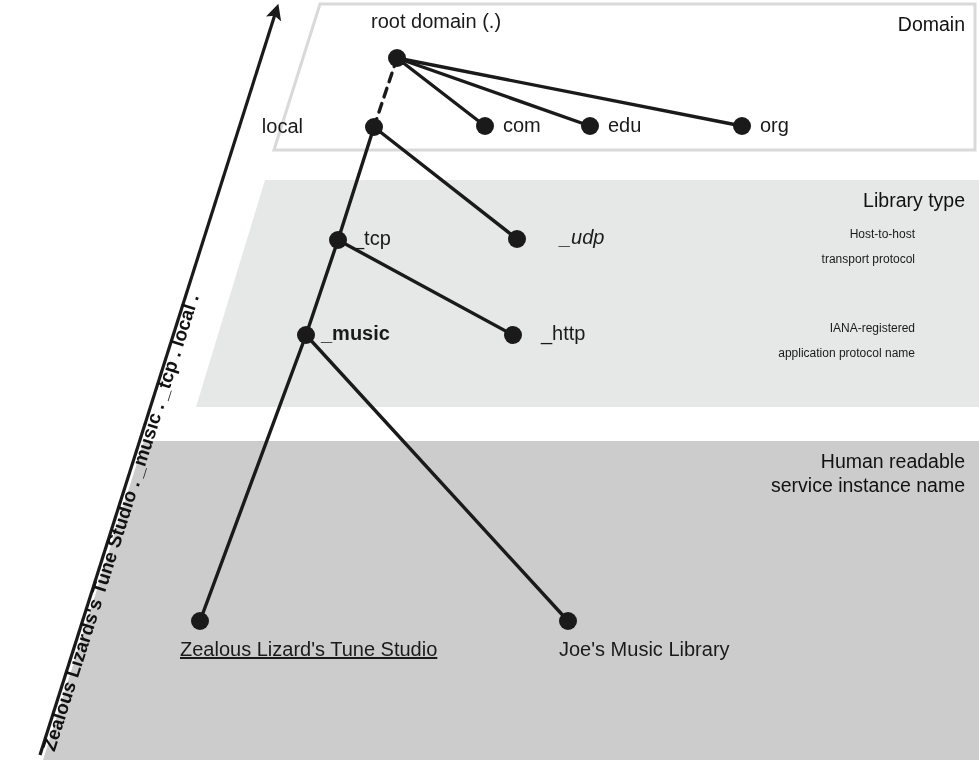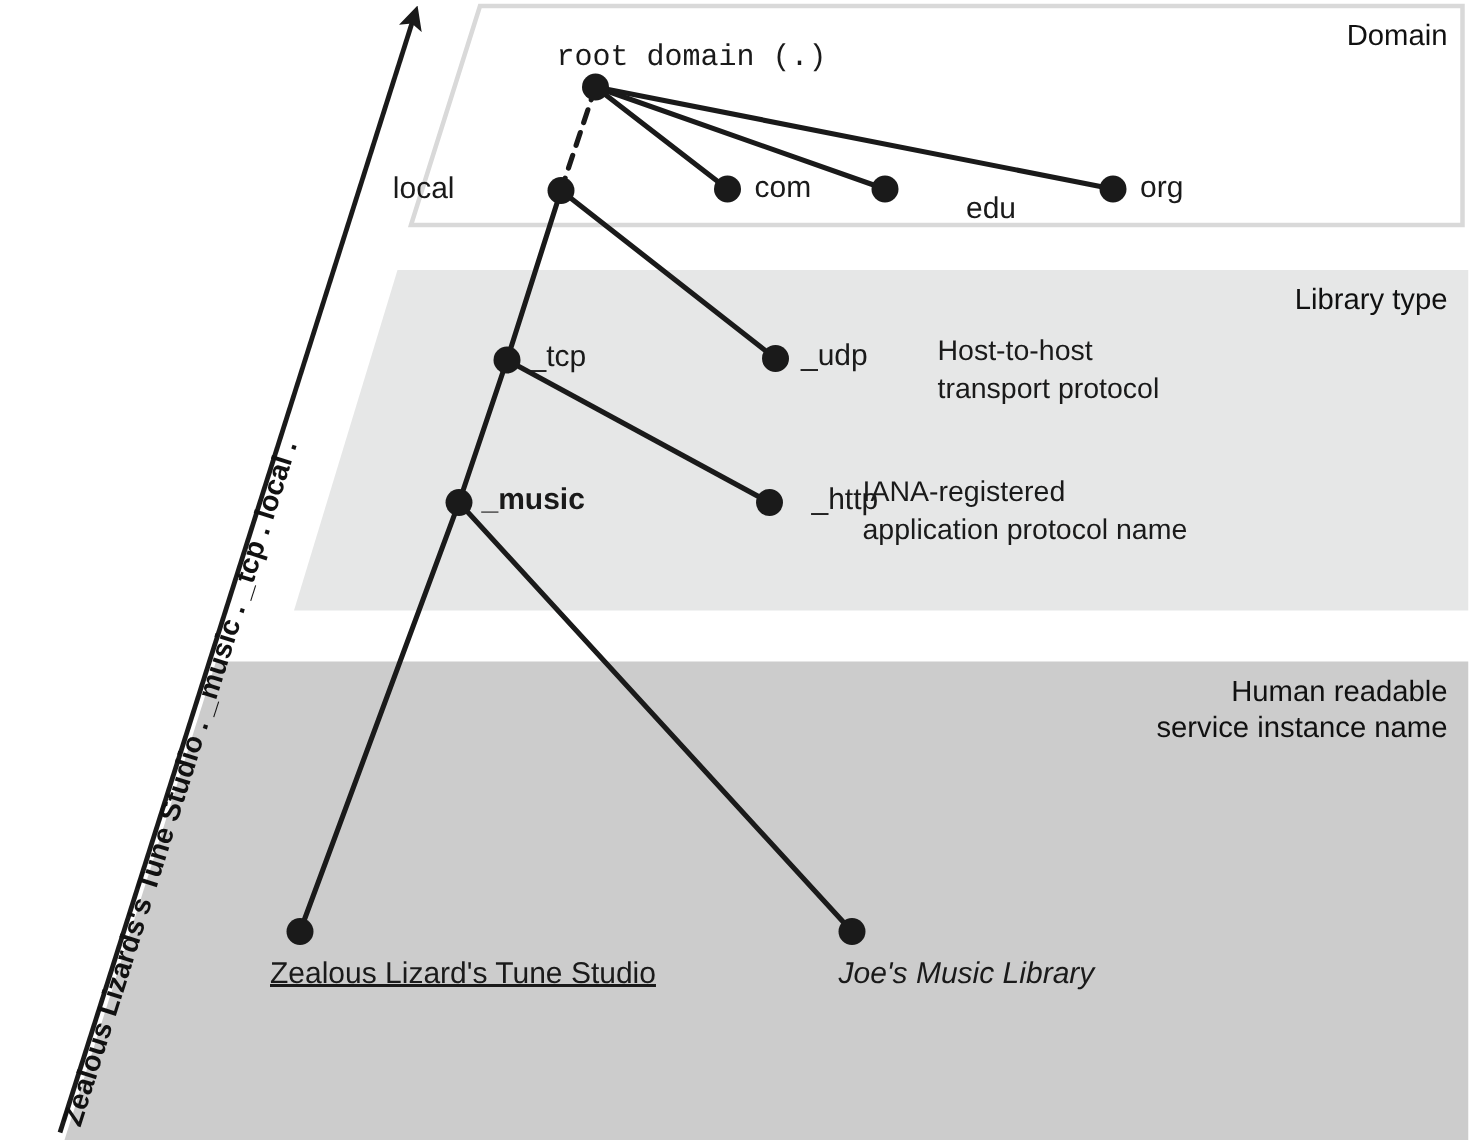--- a/index.html
+++ b/index.html
@@ -11,22 +11,22 @@
   #stage{position:absolute;left:0;top:0;width:979px;height:760px;}
   svg.layer{position:absolute;left:0;top:0;width:979px;height:760px;}
   .band-title{
     position:absolute;font-weight:normal;font-size:19.5px;line-height:24px;
     text-align:right;color:#111;white-space:pre-line;
   }
   .node-label{
     position:absolute;font-size:20px;line-height:24px;color:#1a1a1a;white-space:nowrap;
   }
   .note{
-    position:absolute;font-size:19px;line-height:25px;color:#1a1a1a;
-    text-align:left;white-space:pre-line;
+    position:absolute;font-size:12px;line-height:25px;color:#1a1a1a;
+    text-align:right;white-space:pre-line;
   }
   .axis-text{
     position:absolute;left:0;top:0;font-weight:bold;font-size:19px;
     color:#111;white-space:nowrap;transform-origin:0 0;
   }
 </style>
 </head>
 <body>
 
 <div id="stage">
@@ -63,29 +63,29 @@
       <circle cx="513" cy="335" r="9" fill="#1a1a1a"></circle>
       <circle cx="200" cy="621" r="9" fill="#1a1a1a"></circle>
       <circle cx="568" cy="621" r="9" fill="#1a1a1a"></circle>
     </svg>
   <div id="labels">
       <div class="band-title" style="right: 14px; top: 12px;">Domain</div>
       <div class="band-title" style="right: 14px; top: 188px;">Library type</div>
       <div class="band-title" style="right: 14px; top: 449px;">Human readable
 service instance name</div>
       <div class="axis-text" style="transform: translate(44px, 749px) rotate(-72.3974deg) translateY(-6px);">Zealous Lizards's Tune Studio .  _music .  _tcp .  local .</div>
-      <div class="node-label" style="left: 371px; top: 27px; font-family: Liberation Mono, monospace;">root domain (.)</div>
+      <div class="node-label" style="left: 371px; top: 9px;">root domain (.)</div>
       <div class="node-label" style="left: auto; top: 114px; right: 676px;">local</div>
       <div class="node-label" style="left: 503px; top: 113px;">com</div>
-      <div class="node-label" style="left: 608px; top: 127px; margin-left: 36px;">edu</div>
+      <div class="node-label" style="left: 608px; top: 113px;">edu</div>
       <div class="node-label" style="left: 760px; top: 113px;">org</div>
       <div class="node-label" style="left: 353px; top: 226px;">_tcp</div>
-      <div class="node-label" style="left: 534px; top: 225px;">_udp</div>
+      <div class="node-label" style="left: 560px; top: 225px; font-style: italic;">_udp</div>
       <div class="node-label" style="left: 321px; top: 321px; font-weight: bold;">_music</div>
       <div class="node-label" style="left: 541px; top: 321px;">_http</div>
       <div class="node-label" style="left: 180px; top: 637px; text-decoration: underline;">Zealous Lizard's Tune Studio</div>
-      <div class="node-label" style="left: 559px; top: 637px; font-style: italic;">Joe's Music Library</div>
+      <div class="node-label" style="left: 559px; top: 637px;">Joe's Music Library</div>
       <div class="note" style="left: 625px; top: 222px; width: 290px;">Host-to-host
 transport protocol</div>
       <div class="note" style="left: 575px; top: 316px; width: 340px;">IANA-registered
 application protocol name</div>
     </div>
 </div>
 
 </body></html>

